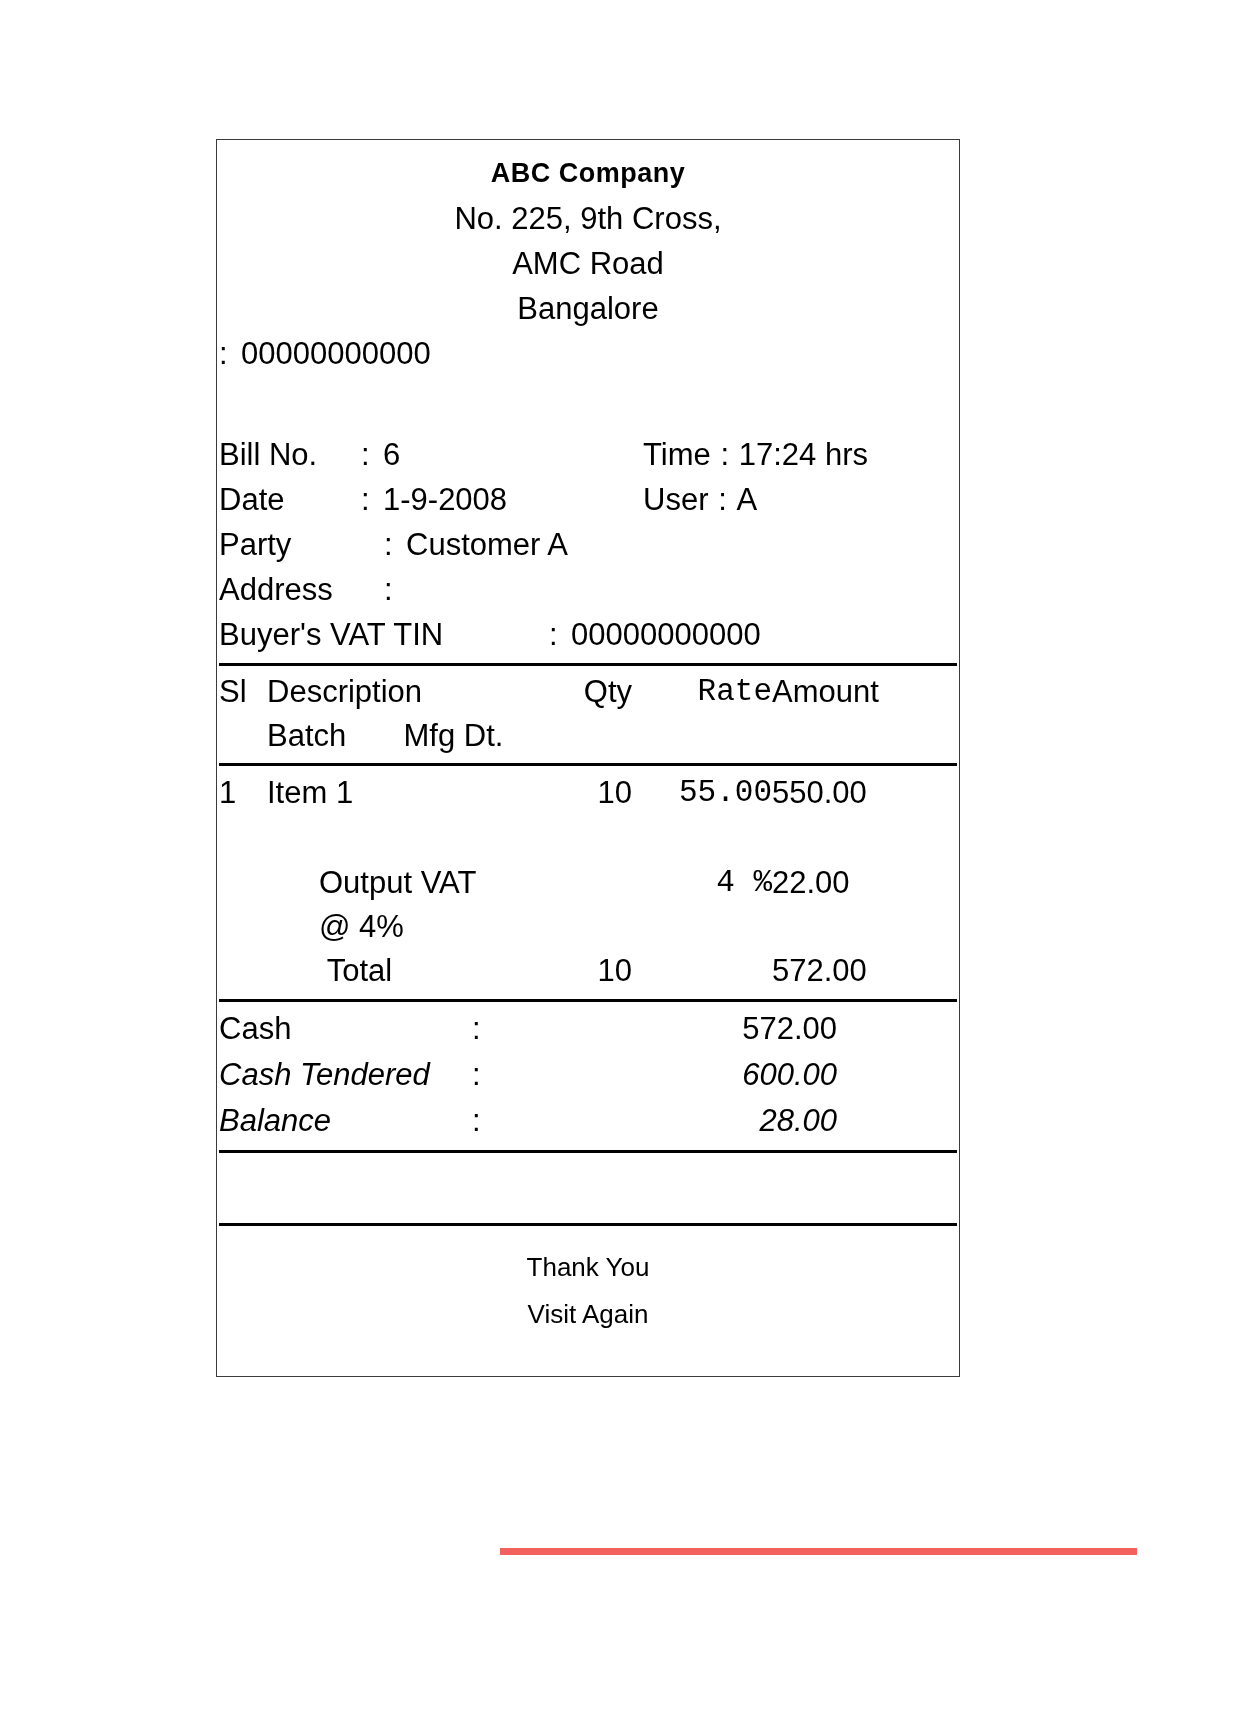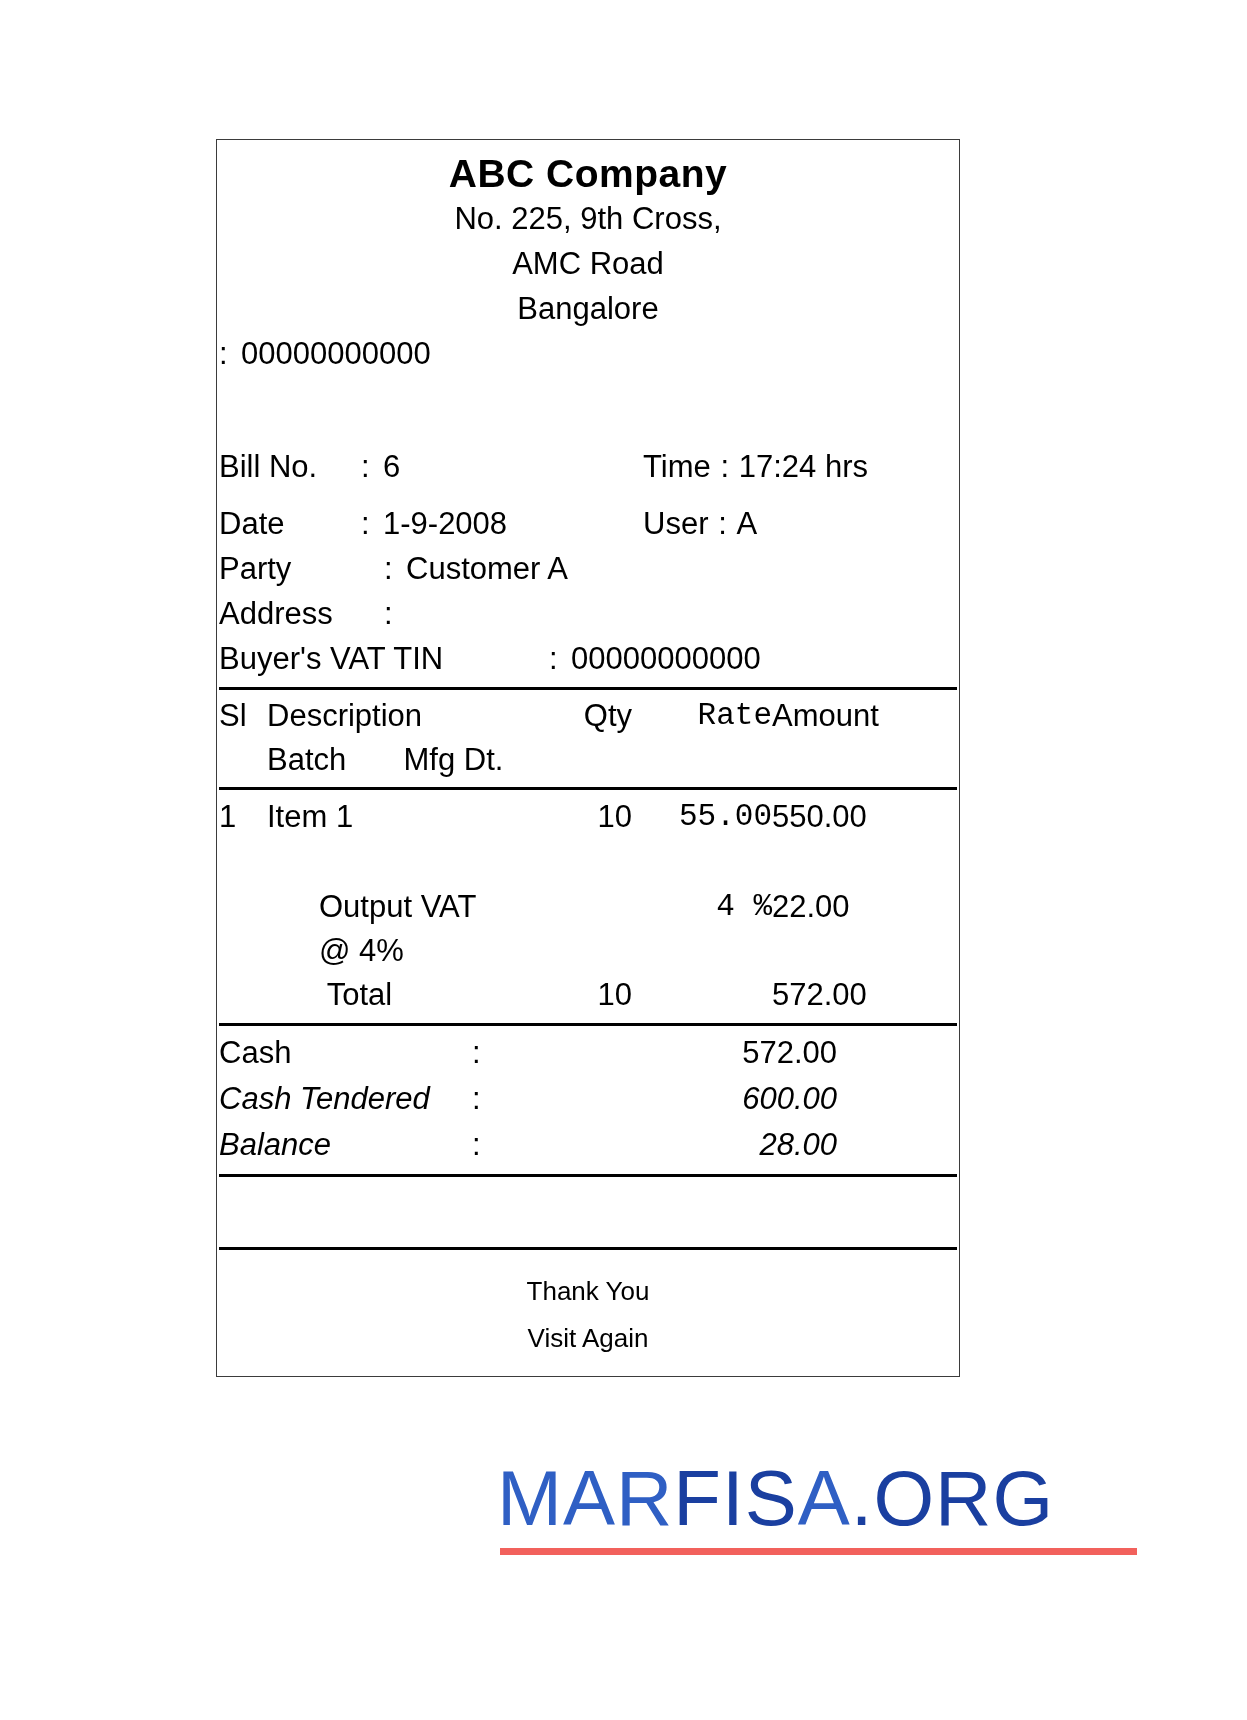--- a/index.html
+++ b/index.html
@@ -34,27 +34,27 @@
     height: 100%;
     padding: 0 2px;
     box-sizing: border-box;
     font-size: 31px;
     line-height: 45px;
   }
 
   .center { text-align: center; }
   .company-name {
     font-weight: bold;
-    font-size: 39px;
+    font-size: 27px;
     letter-spacing: 0.5px;
     margin-top: 11px;
   }
   .addr-line { font-size: 31px; }
 
-  .row { display: flex; margin-top: 12px; }
+  .row { display: flex; }
   .kv-line { display: flex; align-items: baseline; }
 
   .lbl { display: inline-block; }
   .colon { display: inline-block; width: 22px; }
 
   
   .w-vatlbl { width: 232px; }
   .w-billlbl { width: 142px; }
   .w-partylbl { width: 165px; }
 
@@ -285,15 +285,14 @@
 
     <hr class="rule">
 
     <div class="thanks">Thank You</div>
     <div class="thanks" style="padding-top:0;">Visit Again</div>
 
   </div>
 </div>
 
 <div class="watermark">
-  <div class="wm-text"><span class="wm-a">MAR</span><span class="wm-b">FIS</span><span class="wm-a">A</span><span class="wm-b">.ORG</span></div>
   <div class="wm-bar"></div>
 </div>
 
 </body></html>

